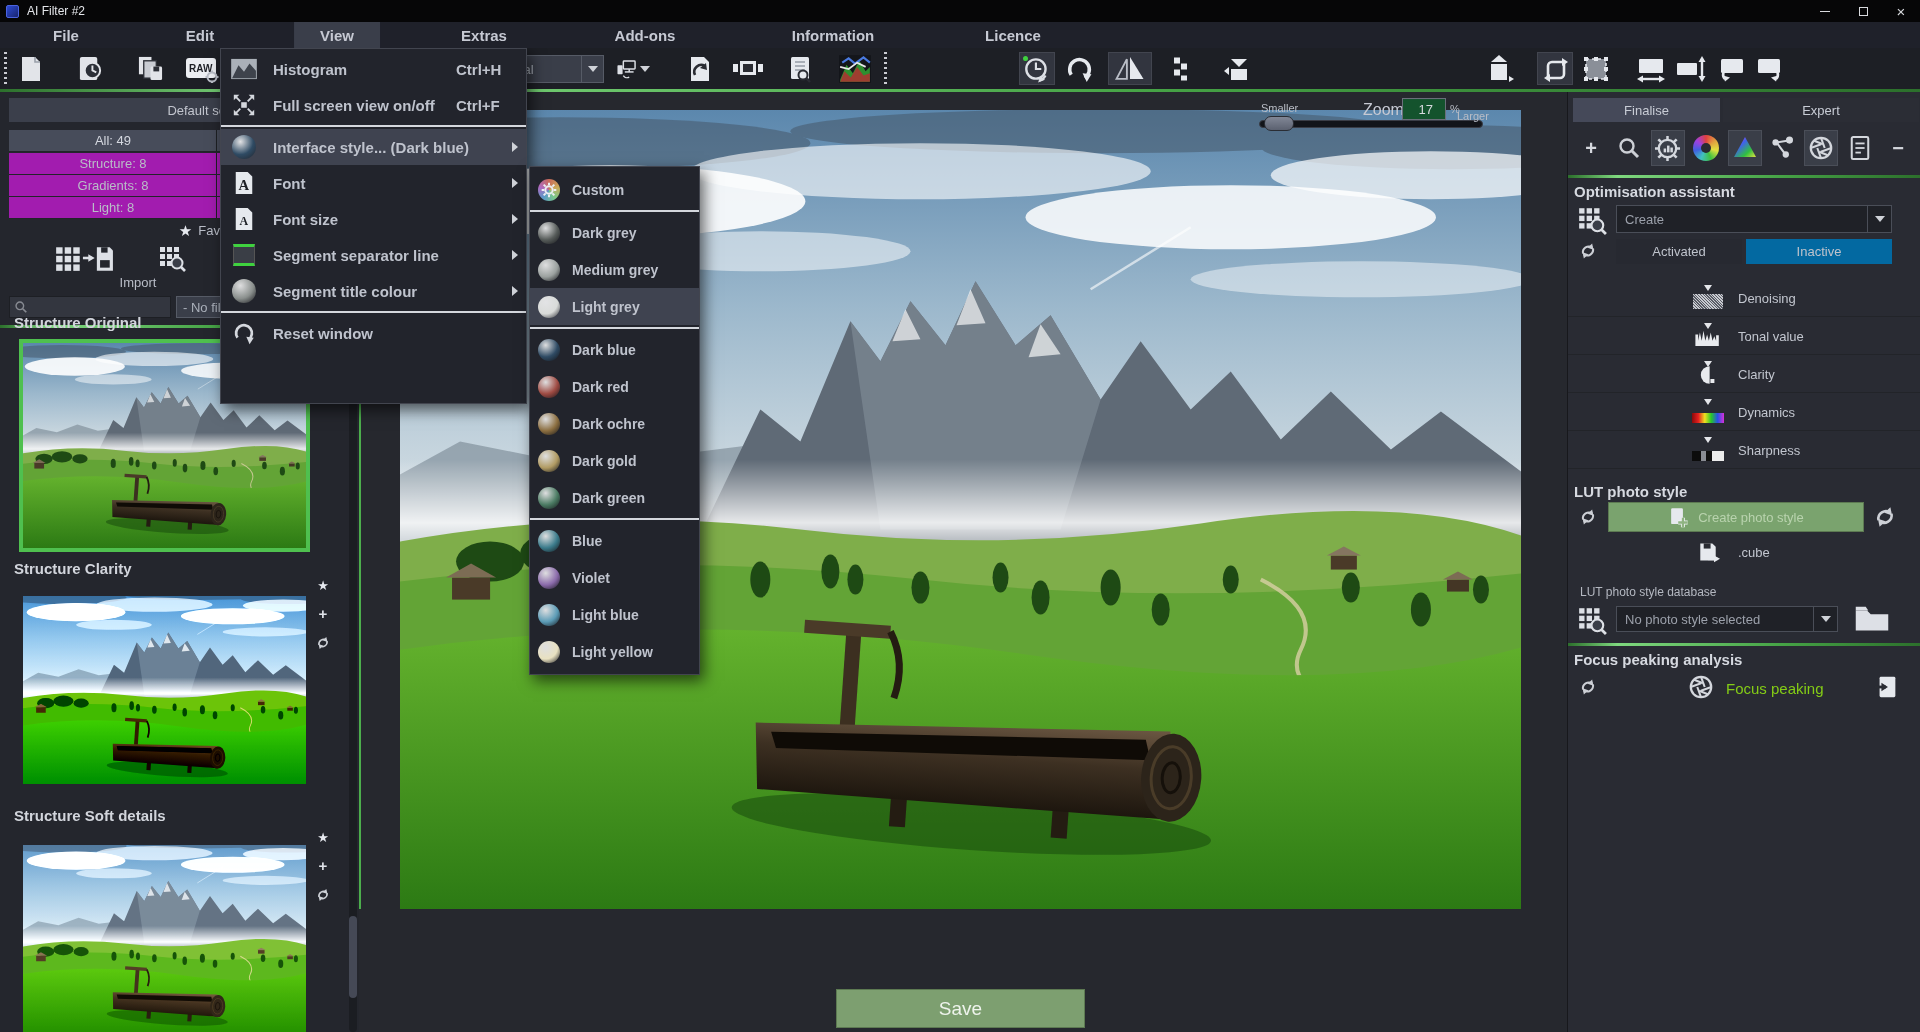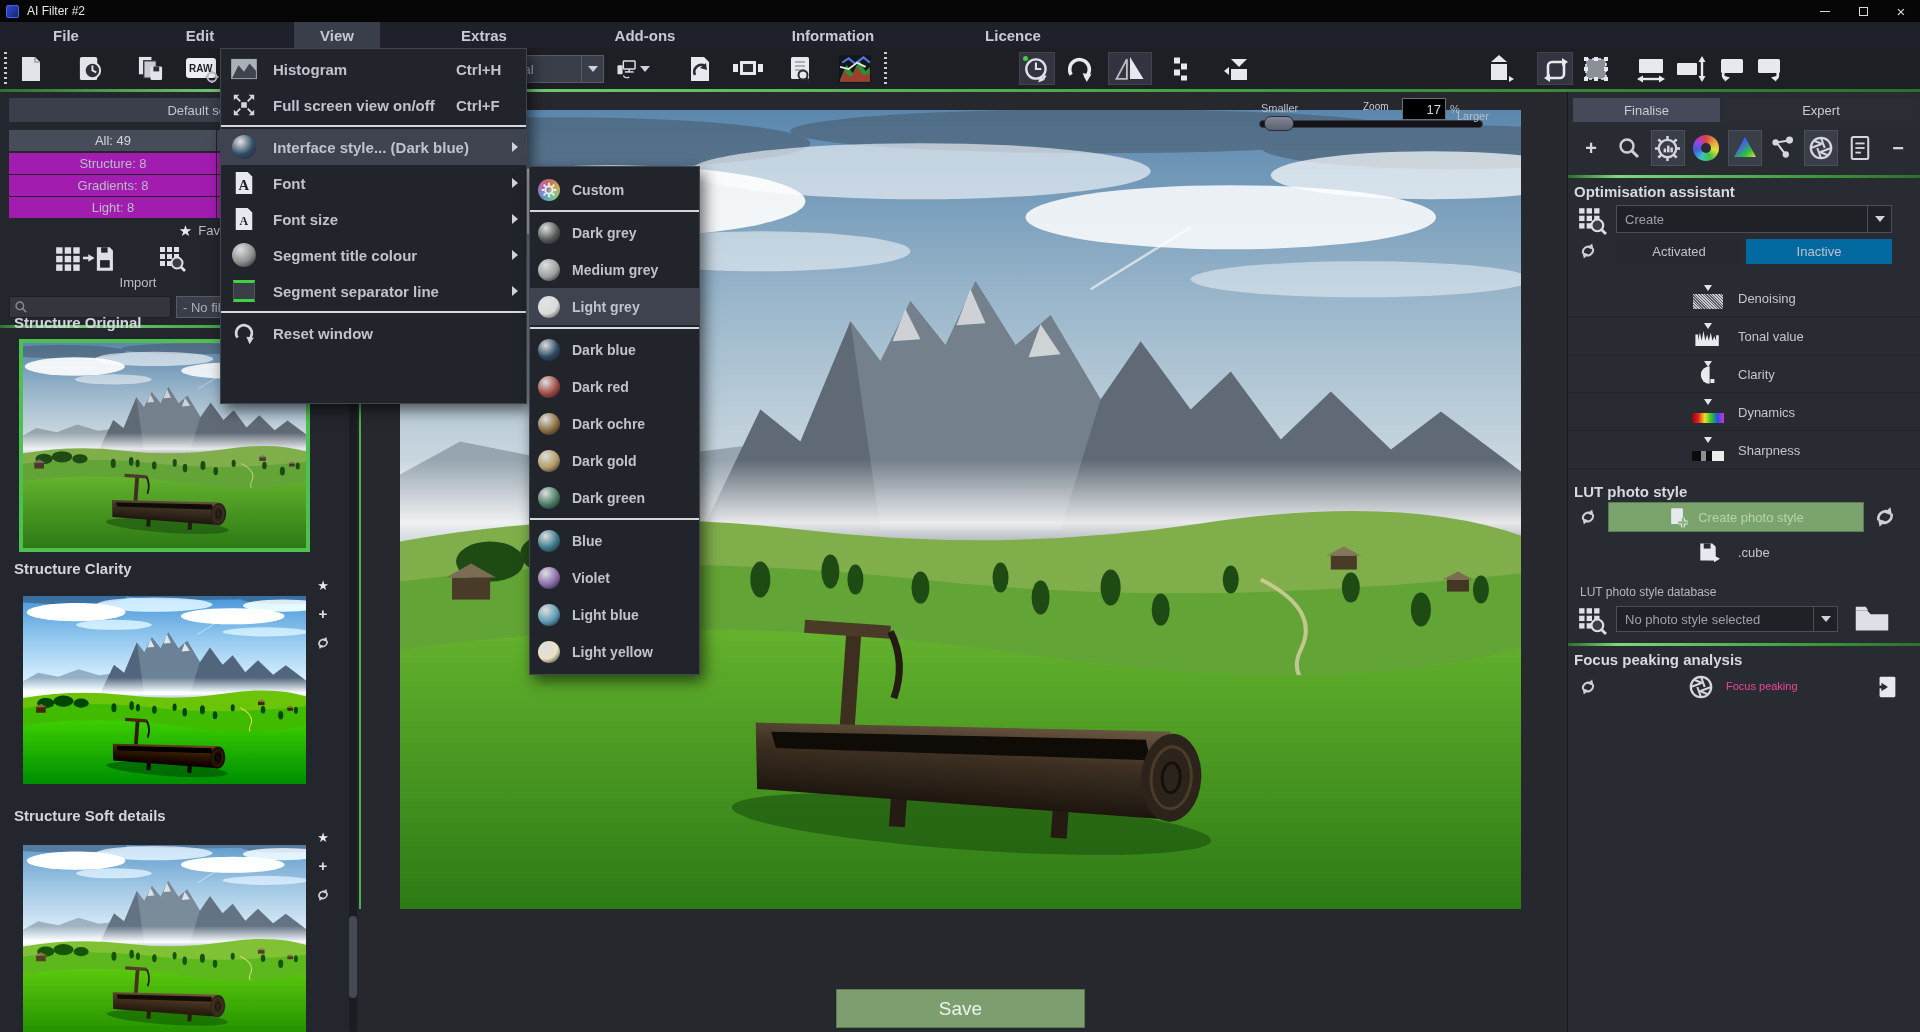--- a/index.html
+++ b/index.html
@@ -28,22 +28,22 @@
   .tbtn.boxed{background:#32353f;border:1px solid #42454f}
   .greendot{position:absolute;left:3px;top:3px;width:5px;height:5px;border-radius:50%;background:#3fd23f}
   .tb-combo{position:absolute;left:500px;top:55px;width:104px;height:28px;background:#3a3e49;border:1px solid #565b66;display:flex;align-items:center;color:#aab0ba;font-size:13px;z-index:6}
   .tb-combo .txt{flex:1;padding-left:8px}
   .tb-combo .dd{width:22px;height:100%;border-left:1px solid #565b66;display:flex;align-items:center;justify-content:center}
   .tri-d{width:0;height:0;border-left:5px solid transparent;border-right:5px solid transparent;border-top:6px solid #cfd2d8}
   .tri-r{width:0;height:0;border-top:5px solid transparent;border-bottom:5px solid transparent;border-left:6px solid #cfd2d8}
   .zoomgrp .lbl{position:absolute;color:#b9bdc6;font-size:11px}
   .zoom-track{position:absolute;left:1259px;top:72px;width:224px;height:8px;background:#121419;border:1px solid #3a3d46;border-radius:4px}
   .zoom-knob{position:absolute;left:1264px;top:68px;width:30px;height:15px;background:linear-gradient(#818796,#5b6170);border-radius:7px;border:1px solid #2a2d34}
-  .zoom-word{position:absolute;left:1363px;top:53px;color:#c6c9d3;font-size:10px}
-  .zoom-input{position:absolute;left:1402px;top:50px;width:44px;height:22px;background:#000000;border:1px solid #6a6f7a;color:#d8dade;font-size:13px;text-align:right;padding-right:4px;font-family:"Liberation Sans",sans-serif}
+  .zoom-word{position:absolute;left:1363px;top:53px;color:#c6c9d3;font-size:16px}
+  .zoom-input{position:absolute;left:1402px;top:50px;width:44px;height:22px;background:#14532d;border:1px solid #6a6f7a;color:#d8dade;font-size:13px;text-align:right;padding-right:12px;font-family:"Liberation Sans",sans-serif}
   .zoom-pct{position:absolute;left:1450px;top:55px;color:#b9bdc6;font-size:11px}
 
   
   .hline{background:linear-gradient(90deg,#2c702c,#7fd87f 14%,#46a346 60%,#2c702c);height:3px}
   .hline-top{position:absolute;left:0;top:89px;width:100%;z-index:6}
 
   
   .sidebar{position:absolute;left:0;top:91px;width:359px;height:941px;background:#24262d;z-index:4}
   .def-bar{position:absolute;left:9px;top:7px;width:258px;height:24px;background:#3b3f4b;color:#c2c5ce;font-size:13px;display:flex;align-items:center;justify-content:flex-end;padding-right:10px}
   .cat-row{position:absolute;left:9px;width:258px;height:22px;background:#a21caf;border-bottom:1px solid #222429;color:#b9bdc7;font-size:13px;display:flex;align-items:center;justify-content:center;padding-right:50px}
@@ -90,21 +90,21 @@
   .togglebtn.off{background:#272931}
   .adj-row{position:absolute;left:0;width:353px;height:38px;background:#292b33;border-bottom:1px solid #222429}
   .adj-ic{position:absolute;left:122px;top:8px;width:36px;height:22px;display:flex;align-items:flex-end;justify-content:center}
   .adj-ic::before{content:"";position:absolute;top:-2px;left:50%;transform:translateX(-50%);width:0;height:0;border-left:4px solid transparent;border-right:4px solid transparent;border-top:6px solid #e4e6ea}
   .adj-lbl{position:absolute;left:170px;top:0;height:38px;display:flex;align-items:center;color:#c2c6cf;font-size:13px}
   .noise-chip{width:30px;height:15px;background:repeating-linear-gradient(45deg,#c8cad0 0 1px,#5a5d66 1px 2px),repeating-linear-gradient(-45deg,#9a9da6 0 1px,transparent 1px 3px)}
   .dyn-chip{width:32px;height:10px;background:linear-gradient(90deg,#8a0a0a,#e42020,#f0e020,#28c828,#2850e8,#d830d8)}
   .sharp-chip{width:32px;height:10px;background:linear-gradient(90deg,#0c0c0c 0 28%,#8a8d94 28% 45%,#101010 45% 62%,#ececec 62% 100%)}
   .greenbtn{position:absolute;background:#7aa36e;border:1px solid #5d7a52;display:flex;align-items:center;justify-content:center;gap:8px;color:#b9d3ae;font-size:13px}
   .cube-lbl{color:#c2c6cf;font-size:13px}
-  .focus-lbl{color:#ec4899;font-size:11px}
+  .focus-lbl{color:#84cc16;font-size:15px}
 
   
   .menu{position:absolute;background:#22242c;border:1px solid #42454f;box-shadow:4px 6px 14px rgba(0,0,0,.6);z-index:50}
   .viewmenu{left:220px;top:48px;width:307px;height:356px;padding-top:2px}
   .vm-row{height:36px;display:flex;align-items:center;padding:0 8px 0 8px;color:#bfc3cd;font-size:15px;font-weight:700}
   .vm-row.hl{background:#3f4350}
   .vm-ic{width:30px;height:26px;margin-right:14px;display:flex;align-items:center;justify-content:center;flex:none}
   .vm-label{flex:1;white-space:nowrap}
   .vm-short{width:62px;text-align:left;flex:none}
   .vm-arrow{flex:none;margin-left:4px}
@@ -979,30 +979,30 @@
       <span class="vm-ic">
           <svg style="width:22px;height:26px">
             <use href="#ic-fontA2"></use>
           </svg>
         </span>
       <span class="vm-label">Font size</span>
       <span class="vm-arrow tri-r"></span>
     </div>
     <div class="vm-row">
       <span class="vm-ic">
-          <span class="sphere big sphere-grey"></span>
-        </span>
-      <span class="vm-label">Segment title colour</span>
+          <span class="segline-ic"></span>
+        </span>
+      <span class="vm-label">Segment separator line</span>
       <span class="vm-arrow tri-r"></span>
     </div>
     <div class="vm-row">
       <span class="vm-ic">
-          <span class="segline-ic"></span>
-        </span>
-      <span class="vm-label">Segment separator line</span>
+          <span class="sphere big sphere-grey"></span>
+        </span>
+      <span class="vm-label">Segment title colour</span>
       <span class="vm-arrow tri-r"></span>
     </div>
     <div class="msep"></div>
     <div class="vm-row">
       <span class="vm-ic">
           <svg style="width:26px;height:26px">
             <use href="#ic-reset"></use>
           </svg>
         </span>
       <span class="vm-label">Reset window</span>

